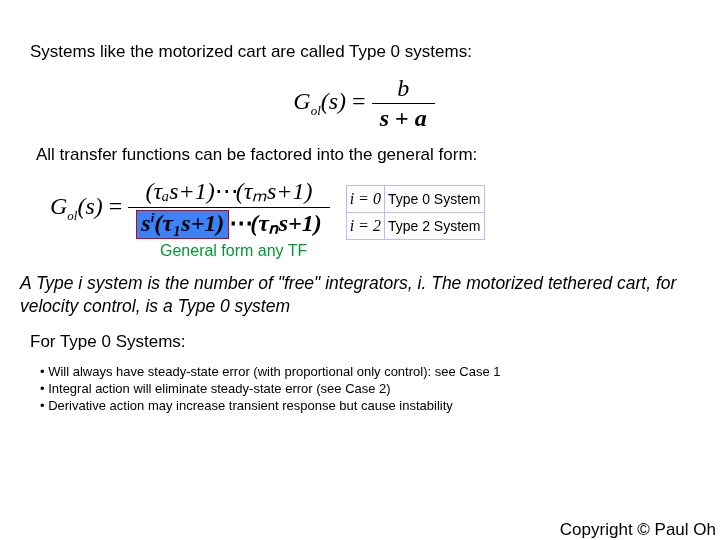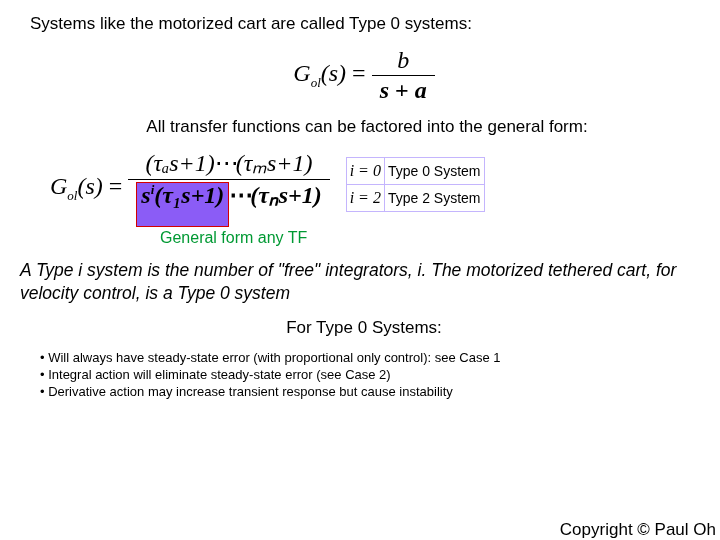--- a/index.html
+++ b/index.html
@@ -6,66 +6,66 @@
     margin: 0;
     font-family: Arial, Helvetica, sans-serif;
     font-size: 17px;
     color: #000;
     width: 720px;
     height: 540px;
     position: relative;
     background: #fff;
     overflow: hidden;
   }
-  .slide { padding: 14px 22px 0 30px; }
+  .slide { padding: 14px 22px 0 30px; margin-top: 28px; }
   .intro { margin: 0 0 14px 0; }
   .eq-center { text-align: center; margin: 6px 0 14px 0; }
   .math-serif {
     font-family: "Times New Roman", Times, serif;
     font-style: italic;
     font-size: 24px;
   }
   .frac { display: inline-block; vertical-align: middle; text-align: center; line-height: 1.05; }
   .frac .num { display: block; border-bottom: 1px solid #000; padding: 0 8px 2px; }
   .frac .den { display: block; padding: 2px 8px 0; font-weight: bold; }
   .sub { font-size: 13px; vertical-align: sub; }
   .sup { font-size: 13px; font-style: italic; vertical-align: super; }
   
   .mid-row { display: flex; align-items: flex-start; margin: 4px 0 2px 20px; gap: 16px; }
   .general-eq { font-family: "Times New Roman", Times, serif; font-style: italic; font-size: 24px; white-space: nowrap; }
-  .redbox-den { border: 1px solid #d40000; background: #8b5cf6; padding: 0 4px 18px; display: inline-block; }
+  .redbox-den { border: 1px solid #d40000; background: #3b82f6; padding: 0 4px 2px; display: inline-block; }
   .ellip { letter-spacing: -3px; font-style: normal; font-family: "Times New Roman", Times, serif; }
   .type-table { border-collapse: collapse; margin-top: 6px; }
   .type-table td { border: 1px solid #c4b5fd; padding: 4px 3px; font-size: 14px; white-space: nowrap; }
   .type-table td:first-child { font-family: "Times New Roman", Times, serif; font-style: italic; font-size: 16px; }
   
   .caption-green { color: #009933; font-size: 16px; margin: 2px 0 12px 130px; }
   .body-text { font-size: 17.5px; margin: 0 0 14px -10px; line-height: 1.3; font-style: italic; }
-  .sub-head { margin: 0 0 12px 0; text-align: center; }
+  .sub-head { margin: 0 0 12px 0; }
   .bullets { font-size: 13px; margin-left: 10px; line-height: 1.3; }
   .copyright { position: absolute; right: 4px; bottom: 0; font-size: 17px; }
 </style>
 </head>
 <body>
 
 <div class="slide">
   <p class="intro">Systems like the motorized cart are called Type 0 systems:</p>
 
   <div class="eq-center">
     <span class="math-serif">
       <span>G</span><span class="sub">ol</span>(<span>s</span>)
       <span style="font-style:normal;"> = </span>
       <span class="frac">
         <span class="num">b</span>
         <span class="den"><span>s</span> <span style="font-style:normal;">+</span> <span>a</span></span>
       </span>
     </span>
   </div>
 
-  <p class="intro" style="margin-left:6px;text-align:center;">All transfer functions can be factored into the general form:</p>
+  <p class="intro" style="margin-left:6px;">All transfer functions can be factored into the general form:</p>
 
   <div class="mid-row">
     <div class="general-eq">
       <span>G</span><span class="sub">ol</span>(<span>s</span>)
       <span style="font-style:normal;"> = </span>
       <span class="frac">
         <span class="num">
           <span>(τₐs+1)</span><span class="ellip">⋯</span><span>(τₘs+1)</span>
         </span>
         <span class="den">

